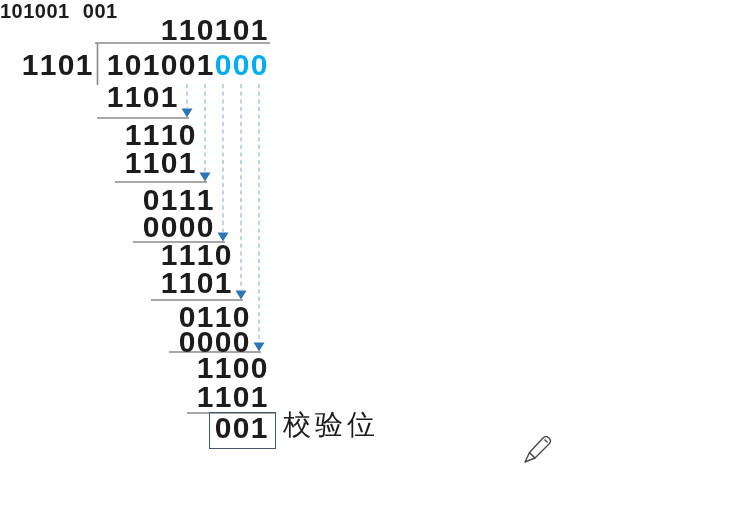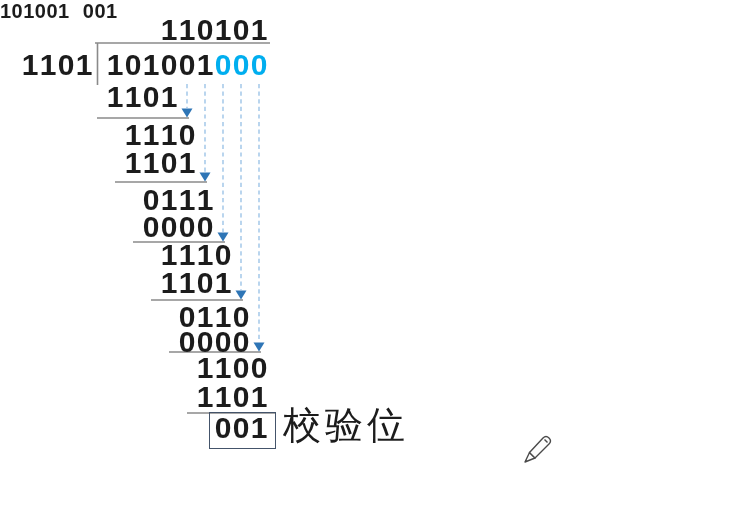--- a/index.html
+++ b/index.html
@@ -5,21 +5,21 @@
   html,body{margin:0;padding:0;background:#ffffff;}
   #stage{
     position:relative;width:730px;height:514px;background:#ffffff;overflow:hidden;
     font-family:"Liberation Sans","DejaVu Sans",sans-serif;color:#1c1c1c;
   }
   #geom{position:absolute;left:0;top:0;pointer-events:none;}
   .binrow{position:absolute;display:flex;font-weight:700;font-size:30px;line-height:30px;}
   .binrow .cell{display:inline-block;width:18px;text-align:center;}
   .cell.cyan{color:var(--cyan,#00AEEF);}
   #remainder-box{position:absolute;left:209px;top:412px;width:65px;height:35px;border:1.6px solid #44546A;background:transparent;}
-  .cjk{position:absolute;font-size:38px;line-height:34px;white-space:nowrap;}
+  .cjk{position:absolute;font-size:28px;line-height:34px;white-space:nowrap;}
   #check-label{left:283px;top:408px;letter-spacing:4px;font-weight:500;}
   #crc-heading{left:501px;top:406px;font-weight:700;}
   #crc-value{left:501px;top:462px;font-weight:700;font-size:20px;word-spacing:7px;letter-spacing:.5px;}
   .u-wrap{position:relative;display:inline-block;}
   .u-wrap svg{position:absolute;left:-5px;bottom:-13px;width:calc(100% + 12px);height:20px;}
   #pen-icon{position:absolute;left:519px;top:430px;}
 </style>
 </head>
 <body>
 

